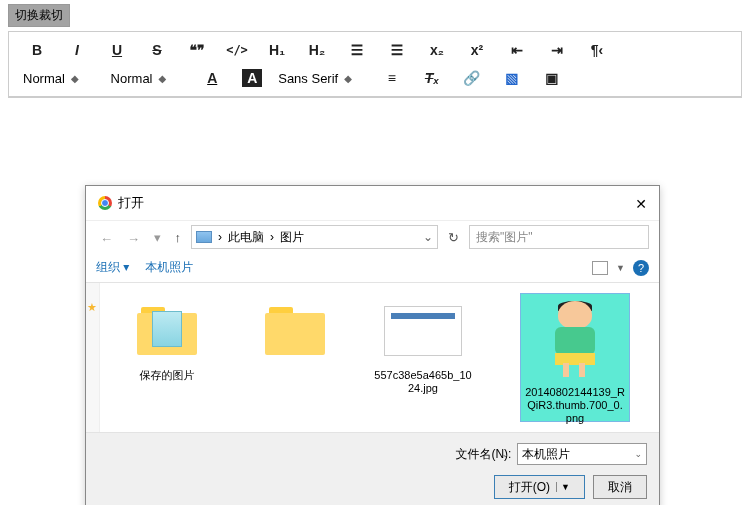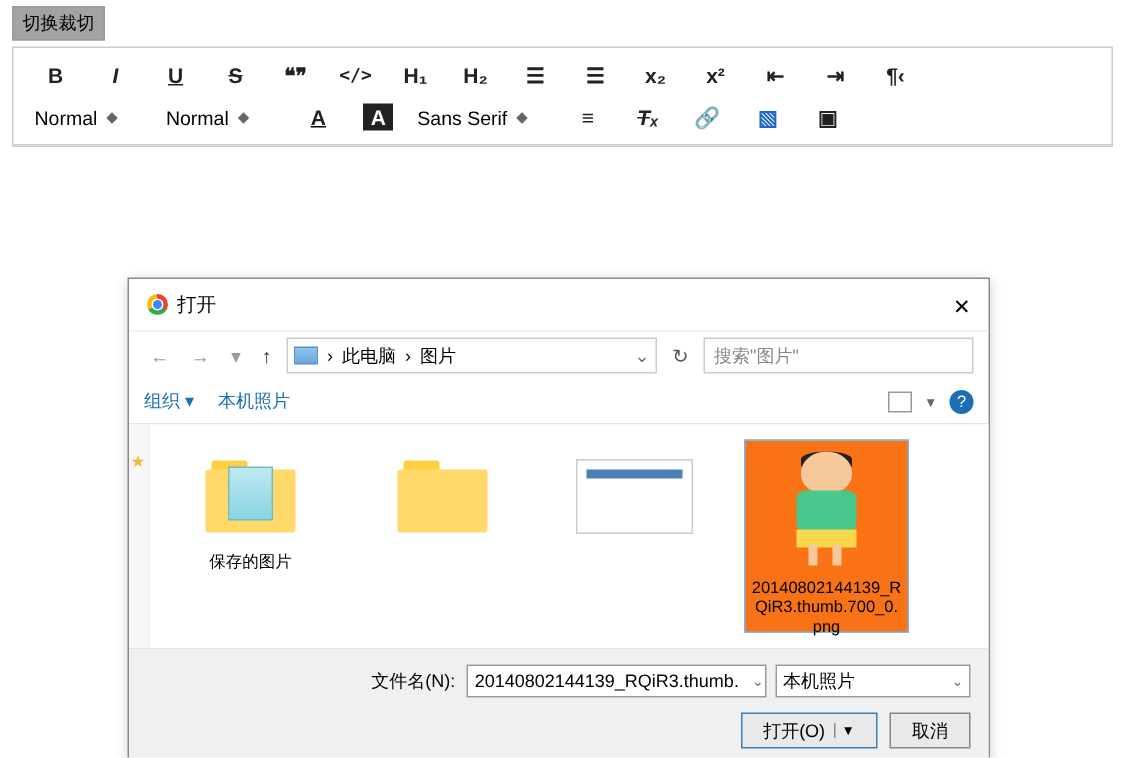--- a/index.html
+++ b/index.html
@@ -38,21 +38,21 @@
 .dlg-tools-left span { cursor: pointer; }
 .dlg-tools-right { display: flex; gap: 8px; align-items: center; }
 .view-icon { width: 16px; height: 14px; border: 1px solid #999; cursor: pointer; }
 .help-icon { width: 16px; height: 16px; border-radius: 50%; background: #1a6fb5; color: #fff; display: flex; align-items: center; justify-content: center; font-size: 11px; cursor: pointer; }
 
 .dlg-body { display: flex; height: 150px; background: #fff; border-bottom: 1px solid #e3e3e3; }
 .dlg-side { width: 14px; background: #f7f7f7; border-right: 1px solid #eee; position: relative; }
 .star { position: absolute; top: 18px; left: 1px; color: #f7b731; font-size: 11px; }
 .dlg-files { flex: 1; display: flex; gap: 18px; padding: 10px 12px; overflow: hidden; }
 .file-item { width: 110px; text-align: center; font-size: 11px; cursor: pointer; }
-.file-item.selected { background: #f97316; border: 1px solid #7ab7e6; }
+.file-item.selected { background: #5eead4; border: 1px solid #7ab7e6; margin-left: 24px; }
 .file-thumb { width: 80px; height: 64px; margin: 6px auto 4px auto; display: flex; align-items: center; justify-content: center; }
 .folder-img { width: 60px; height: 48px; position: relative; }
 .folder-back { position: absolute; width: 60px; height: 42px; bottom: 0; background: #ffd96a; border-radius: 2px; }
 .folder-tab { position: absolute; width: 24px; height: 10px; top: 0; left: 4px; background: #ffcf3f; border-radius: 2px 2px 0 0; }
 .folder-doc { position: absolute; width: 30px; height: 36px; top: 4px; left: 15px; background: linear-gradient(#bdeaf2,#89d4e2); border: 1px solid #6cbccc; }
 .img-thumb { width: 78px; height: 50px; border: 1px solid #ccc; background: #fff; position: relative; }
 .img-thumb::before { content:''; position:absolute; top:6px; left:6px; right:6px; height:6px; background:#4a7fb8; }
 .cartoon { width: 60px; height: 78px; margin: 0 auto; position: relative; }
 .cartoon .head { width: 34px; height: 28px; background: #f7c89a; border-radius: 50% 50% 45% 45%; position: absolute; top: 0; left: 13px; }
 .cartoon .hair { width: 34px; height: 10px; background: #222; border-radius: 50% 50% 0 0; position: absolute; top: 0; left: 13px; }
@@ -184,41 +184,41 @@
             <div class="folder-img">
               <div class="folder-tab"></div>
               <div class="folder-back"></div>
             </div>
           </div>
       </div>
       <div class="file-item">
         <div class="file-thumb">
             <div class="img-thumb"></div>
           </div>
+        <div class="file-label">557c38e5a465b_1024.jpg</div>
       </div>
       <div class="file-item selected">
         <div class="file-thumb" style="height:80px">
             <div class="cartoon">
               <div class="hair"></div>
               <div class="head"></div>
               <div class="body"></div>
               <div class="shorts"></div>
               <div class="leg l1"></div>
               <div class="leg l2"></div>
             </div>
           </div>
         <div class="file-label">20140802144139_RQiR3.thumb.700_0.png</div>
       </div>
     </div>
   </div>
 
   <div class="dlg-bottom">
     <div class="filename-row">
       <span class="filename-label">文件名(N):</span>
-      <input class="filename-input" value="20140802144139_RQiR3.thumb." style="">
       <span style="font-size:9px;margin-left:-18px;color:#666;pointer-events:none">⌄</span>
       <div class="filter-select">
         <span>本机照片</span>
           <span style="font-size:9px;color:#666">⌄</span>
       </div>
     </div>
     <div class="btn-row">
       <div class="win-btn primary">
         <span>打开(O)</span>
           <span class="split-arrow">▼</span>

